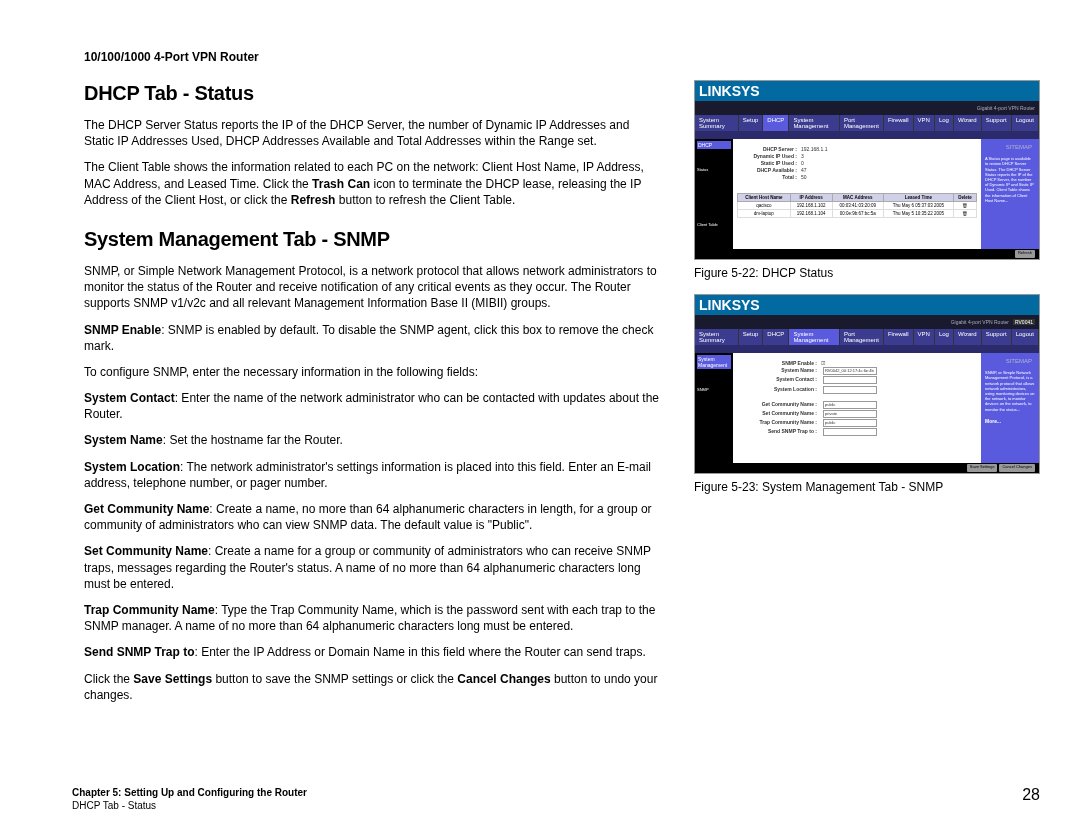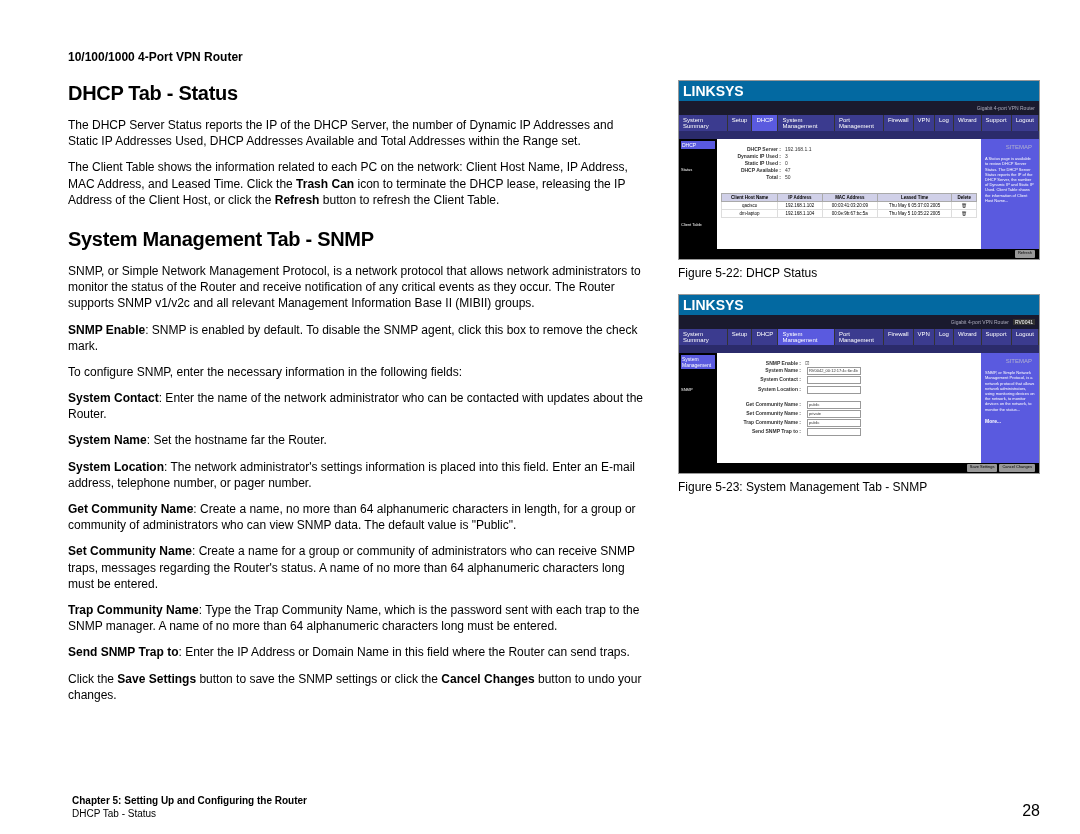--- a/index.html
+++ b/index.html
@@ -1,16 +1,16 @@
 <!DOCTYPE html>
 <html><head>
 <meta charset="utf-8">
 <style>
   body { margin:0; padding:0; font-family: Arial, Helvetica, sans-serif; background:#fff; color:#000; }
-  .page { width:1080px; height:834px; box-sizing:border-box; padding:40px 40px 20px 36px; position:relative; }
+  .page { width:1080px; height:834px; box-sizing:border-box; padding:40px 40px 20px 52px; position:relative; }
   .header-title { font-size:12px; font-weight:bold; margin:10px 0 16px 32px; }
   .content { display:flex; }
   .left { flex:0 0 590px; padding-left:32px; font-size:12px; line-height:1.35; }
   .right { flex:1; padding-left:20px; }
   h1 { font-size:20px; font-weight:bold; margin:0 0 10px 0; letter-spacing:-0.3px; }
   h1.second { margin-top:18px; }
   p { margin:0 12px 10px 0; }
   .figure-caption { font-size:12px; font-weight:normal; text-align:left; margin:6px 0 14px 0; }
   .figure { width:100%; background:#fff; border:1px solid #999; box-sizing:border-box; }
   .fig-top { background:#0369a1; color:#fff; font-size:14px; padding:2px 4px; font-weight:bold; }
@@ -26,21 +26,21 @@
   .fig-row { display:flex; justify-content:flex-start; margin:1px 0; }
   .fig-label { width:60px; text-align:right; padding-right:4px; font-weight:bold; color:#333; }
   .fig-val { flex:1; text-align:left; color:#333; }
   .fig-table { width:100%; border-collapse:collapse; font-size:4.5px; margin-top:2px; }
   .fig-table th { background:#d0d0e8; padding:1px 2px; text-align:center; border:0.5px solid #aaa; font-weight:bold; }
   .fig-table td { padding:1px 2px; text-align:center; border:0.5px solid #ddd; }
   .fig-bottom { background:#000; height:8px; display:flex; justify-content:flex-end; padding:1px 4px; gap:2px; }
   .fig-btn { background:#999; color:#000; font-size:4px; padding:0 3px; border-radius:1px; }
   .fig-input { background:#fff; border:0.5px solid #999; display:inline-block; min-width:50px; height:6px; margin-left:2px; font-size:4px; padding:0 1px; color:#333; }
   .fig-sitemap { font-size:6px; color:#b0b0d0; text-align:right; padding:1px 3px; }
-  .footer { position:absolute; bottom:14px; left:72px; right:40px; display:flex; justify-content:space-between; font-size:10px;align-items:flex-end; }
+  .footer { position:absolute; bottom:22px; left:72px; right:40px; display:flex; justify-content:space-between; font-size:10px; }
   .footer-left { line-height:1.3; }
   .footer-chapter { font-weight:bold; }
   .footer-page { font-size:16px; }
   .cisco-logo { position:absolute; right:4px; bottom:4px; width:30px; height:20px; }
   .cisco-logo svg { width:100%; height:100%; }
 </style>
 </head>
 <body>
 
 <div class="page">

